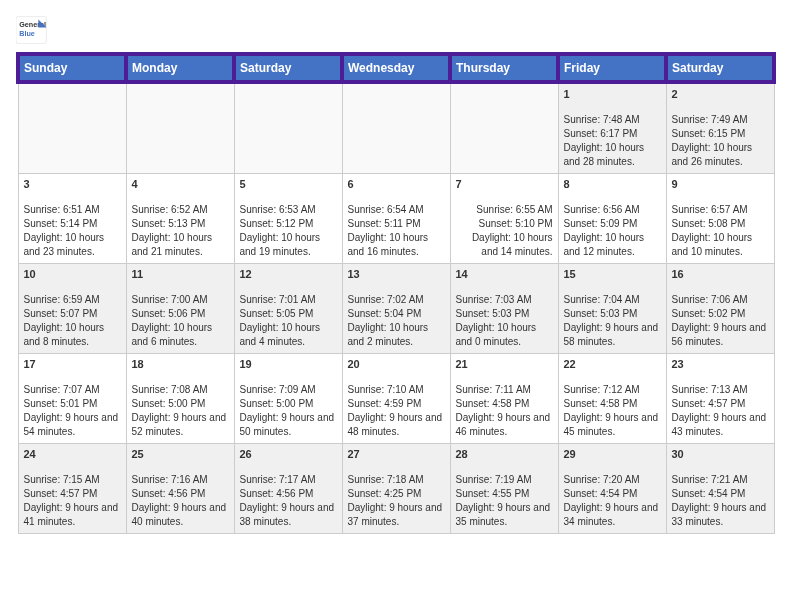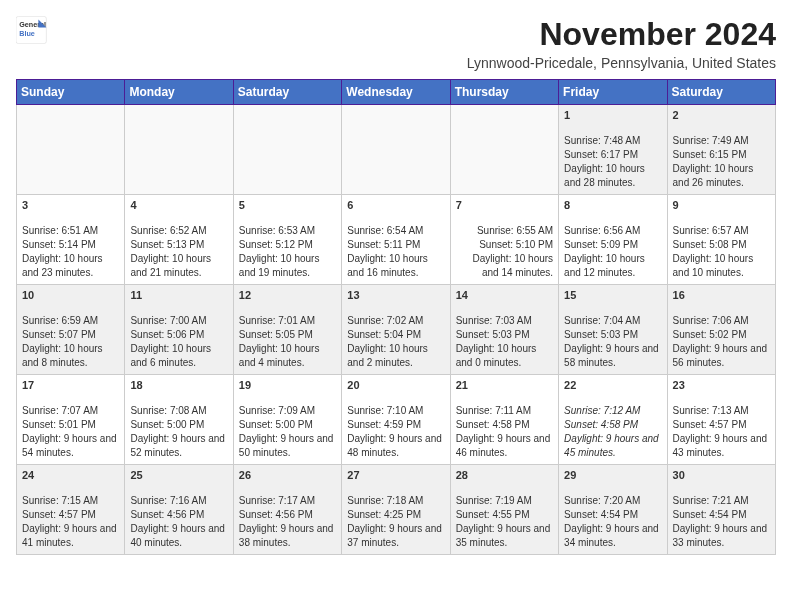--- a/index.html
+++ b/index.html
@@ -43,21 +43,21 @@
       border-collapse: collapse;
       margin-top: 8px;
     }
     .calendar th {
       background: #4472c4;
       color: #fff;
       font-size: 12px;
       font-weight: bold;
       padding: 5px 4px;
       text-align: left;
-      border: 1px solid #4c1d95;
+      border: 4px solid #4c1d95;
     }
     .calendar td {
       vertical-align: top;
       padding: 4px 5px;
       font-size: 10.5px;
       color: #333;
       border: 1px solid #ccc;
       width: calc(100% / 7);
       min-height: 80px;
       height: 85px;
@@ -86,24 +86,20 @@
 
 <div class="header-area">
   <div class="logo">
     <svg class="logo-icon" viewBox="0 0 40 34" xmlns="http://www.w3.org/2000/svg">
       <rect x="0" y="0" width="38" height="34" rx="3" fill="#fff" stroke="#ccc" stroke-width="0.5"></rect>
       <text x="4" y="13" font-size="9" font-weight="bold" fill="#333" font-family="Arial">General</text>
       <text x="4" y="24" font-size="9" font-weight="bold" fill="#4472c4" font-family="Arial">Blue</text>
       <polygon points="28,4 38,14 28,14" fill="#4472c4"></polygon>
     </svg>
   </div>
-  <div class="title-area">
-    <div class="month-title">November 2024</div>
-    <div class="location">Lynnwood-Pricedale, Pennsylvania, United States</div>
-  </div>
 </div>
 
 <table class="calendar">
   <thead>
     <tr id="header-row">
         <th>Sunday</th>
         <th>Monday</th>
         <th>Saturday</th>
         <th>Wednesday</th>
         <th>Thursday</th>
@@ -245,21 +241,21 @@
 Daylight: 9 hours and 48 minutes.</div>
         </td>
         <td>
           <span class="day-num">21</span>
           <div class="day-info" style="white-space: pre-line;">Sunrise: 7:11 AM
 Sunset: 4:58 PM
 Daylight: 9 hours and 46 minutes.</div>
         </td>
         <td>
           <span class="day-num">22</span>
-          <div class="day-info" style="white-space: pre-line; font-style: italic;">Sunrise: 7:12 AM
+          <div class="day-info" style="white-space: pre-line;">Sunrise: 7:12 AM
 Sunset: 4:58 PM
 Daylight: 9 hours and 45 minutes.</div>
         </td>
         <td>
           <span class="day-num">23</span>
           <div class="day-info" style="white-space: pre-line;">Sunrise: 7:13 AM
 Sunset: 4:57 PM
 Daylight: 9 hours and 43 minutes.</div>
         </td>
       </tr>

